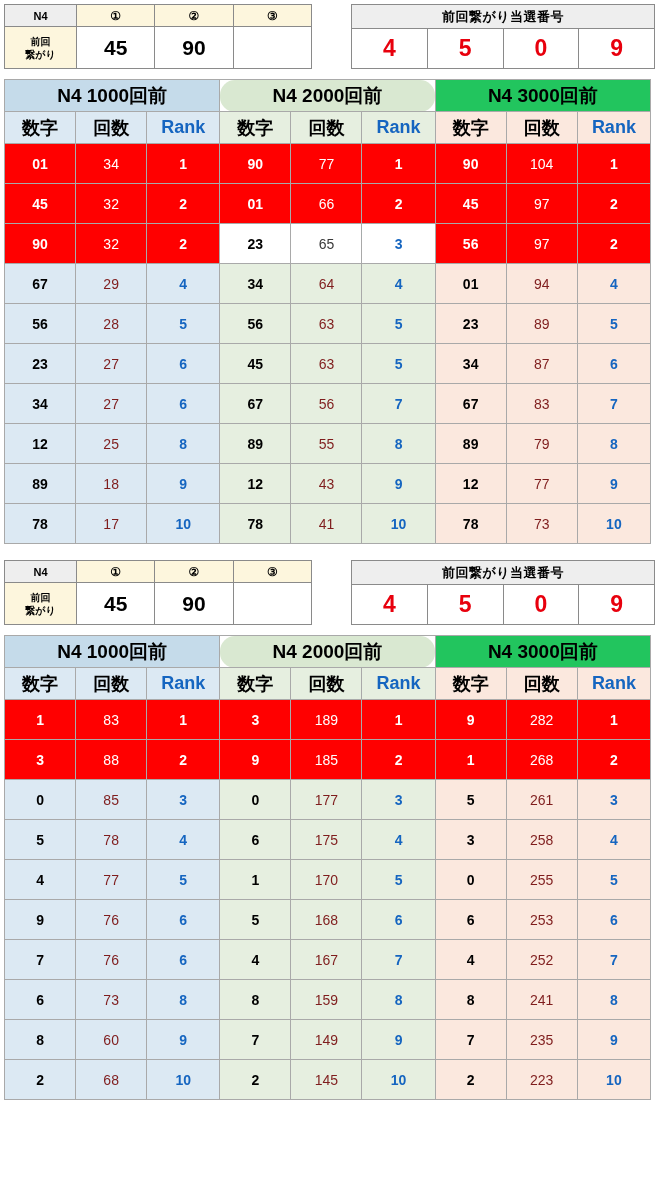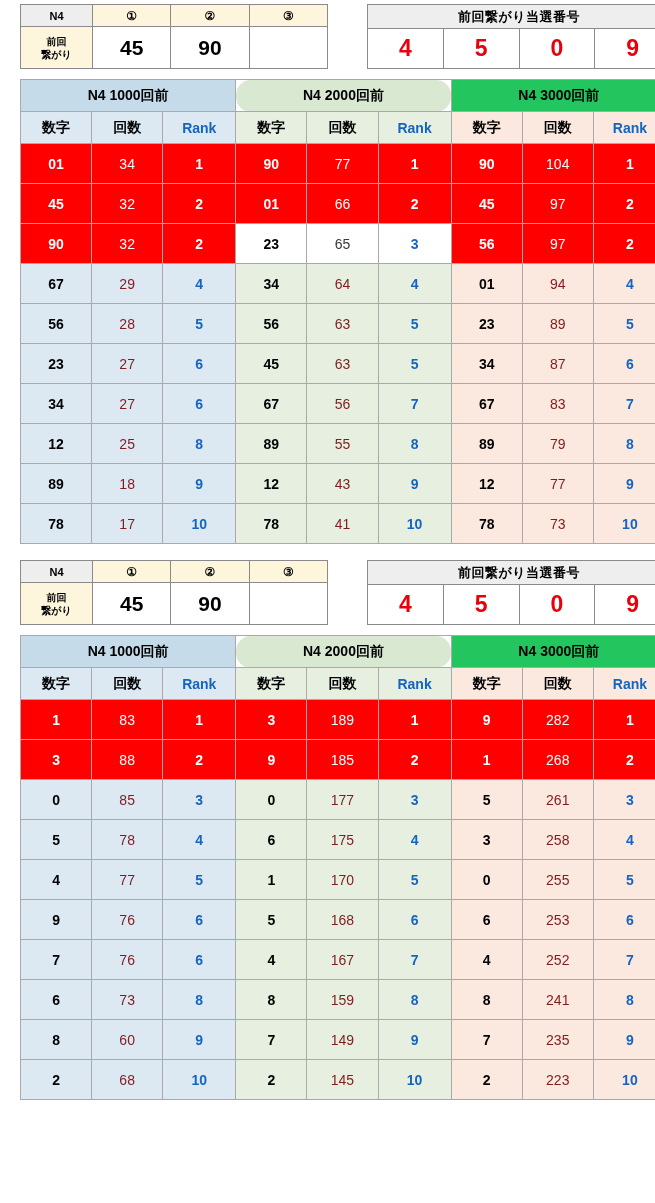--- a/index.html
+++ b/index.html
@@ -9,21 +9,20 @@
   }
   body {
     width: 655px;
     font-family: "Liberation Sans", sans-serif;
     color: #000;
     -webkit-font-smoothing: antialiased;
   }
   .page {
     width: 655px;
     position: relative;
-    padding-left: 16px;
   }
 
   
   .top-block {
     display: flex;
     align-items: flex-start;
     padding: 4px 4px 0 4px;
     gap: 0;
   }
   .left-mini {
@@ -107,30 +106,30 @@
   table.main col.c-num { width: 71px; }
   table.main col.c-cnt { width: 71px; }
   table.main col.c-rank { width: 73px; }
 
   table.main th, table.main td {
     border: 1px solid #a9a9a9;
     text-align: center;
     vertical-align: middle;
   }
   .grp-head {
-    font-size: 14px;
+    font-size: 19px;
     font-weight: bold;
     height: 32px;
   }
   .grp-1000 { background: #c5dbea; }
   .grp-2000 { background: #d9e8d1; border-radius: 15px; }
   .grp-3000 { background: #22c55e; }
 
   .col-head {
-    font-size: 14px;
+    font-size: 18px;
     font-weight: bold;
     height: 32px;
   }
   .col-head.num-1000, .col-head.cnt-1000 { background: #dce9f3; color:#000; }
   .col-head.rank-1000 { background: #dce9f3; color:#1565c0; }
   .col-head.num-2000, .col-head.cnt-2000 { background: #e6efe0; color:#000; }
   .col-head.rank-2000 { background: #e6efe0; color:#1565c0; }
   .col-head.num-3000, .col-head.cnt-3000 { background: #fbe8de; color:#000; }
   .col-head.rank-3000 { background: #fbe8de; color:#1565c0; }
 

